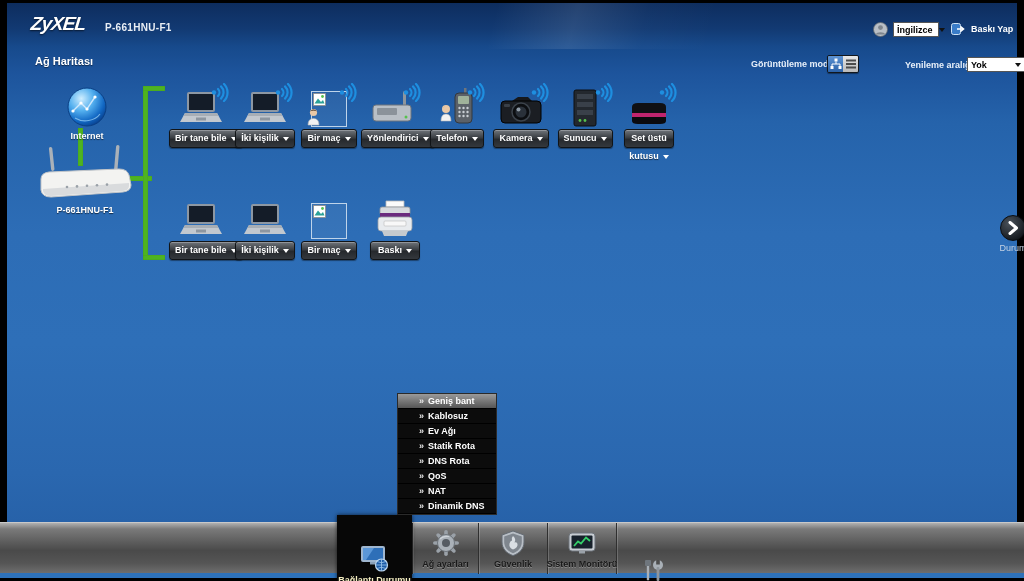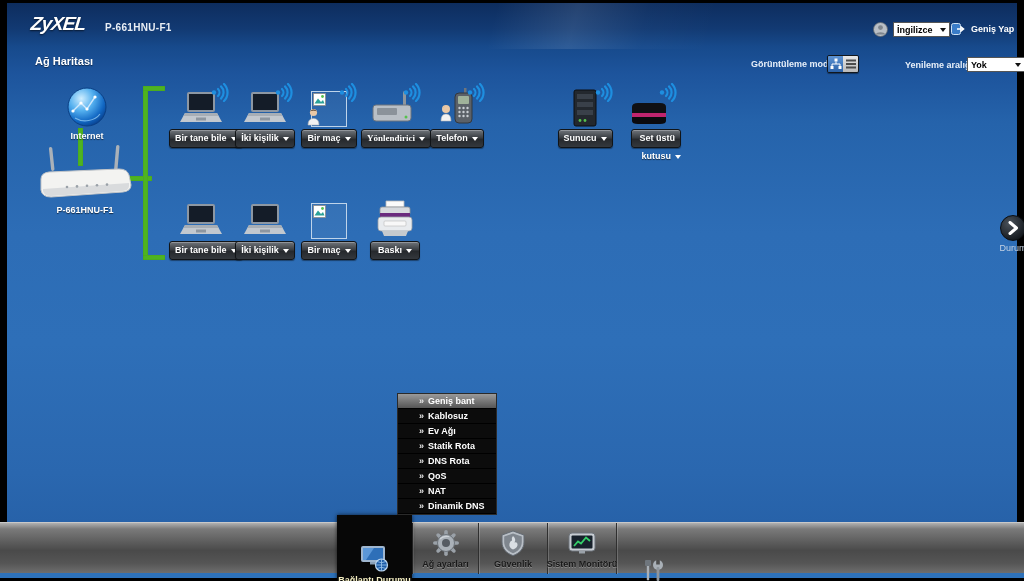--- a/index.html
+++ b/index.html
@@ -21,21 +21,21 @@
   .page-title { position:absolute; left:28px; top:52px; color:#fff; font-size:11px; font-weight:bold; text-shadow:0 1px 1px rgba(0,0,0,.5); }
 
   
   .lang-wrap { position:absolute; left:866px; top:19px; display:flex; align-items:center; }
   .sel {
     display:flex; align-items:center; justify-content:space-between;
     background:#fff; border:1px solid #555; height:15px; font-size:9px; color:#000;
     padding:0 3px; font-weight:bold;
   }
   .sel .sel-arrow { width:0;height:0;border-left:3px solid transparent;border-right:3px solid transparent;border-top:4px solid #111; margin-left:6px; }
-  .lang-sel { width:57px; margin-left:5px; }
+  .lang-sel { width:46px; margin-left:5px; }
   .logout-wrap { position:absolute; left:944px; top:20px; display:flex; align-items:center; cursor:pointer; }
   .logout-label { color:#fff; font-size:9px; font-weight:bold; margin-left:6px; }
 
   
   .vm-label { position:absolute; left:744px; top:56px; color:#e8f0fa; font-size:9px; font-weight:bold; }
   .vm-group { position:absolute; left:820px; top:52px; width:32px; height:18px; border:1px solid #12171d; border-radius:2px; display:flex; overflow:hidden; box-shadow:0 1px 1px rgba(0,0,0,.4); }
   .vm-btn { width:16px; height:100%; display:flex; align-items:center; justify-content:center; }
   .vm-btn.active { background:linear-gradient(#5d93d3,#2c62a8); }
   .vm-btn.inactive { background:linear-gradient(#e8e8e8,#b9b9b9); }
   .rf-label { position:absolute; left:898px; top:57px; color:#e8f0fa; font-size:9px; font-weight:bold; }
@@ -112,21 +112,21 @@
       <div class="sel lang-sel">
         <span>İngilizce</span>
         <span class="sel-arrow"></span>
       </div>
     </div>
     <div class="logout-wrap">
       <svg width="14" height="12" viewBox="0 0 14 12">
         <rect x="0.5" y="0.5" width="9" height="11" rx="2" fill="#3a7cc8" stroke="#cfe2f5" stroke-width="1"></rect>
         <path d="M6 6 h6 M9.5 3.5 L12.5 6 L9.5 8.5" stroke="#fff" stroke-width="1.6" fill="none"></path>
       </svg>
-      <span class="logout-label">Geniş Yap</span>
+      <span class="logout-label">Baskı Yap</span>
     </div>
 
     <div class="page-title">Ağ Haritası</div>
     <div class="vm-label">Görüntüleme modu:</div>
     <div class="vm-group">
       <div class="vm-btn active">
         <svg width="12" height="12" viewBox="0 0 12 12">
           <rect x="4.5" y="0.5" width="3" height="3" fill="#fff"></rect>
           <rect x="0.5" y="8" width="3" height="3" fill="#fff"></rect>
           <rect x="8.5" y="8" width="3" height="3" fill="#fff"></rect>
@@ -244,21 +244,21 @@
         <svg class="wifi" width="20" height="19" viewBox="0 0 20 19">
           <circle cx="3" cy="9.5" r="2.2" fill="#1e8fe0"></circle>
           <path d="M7 6 A5 5 0 0 1 7 13" stroke="#1e8fe0" stroke-width="2.2" fill="none" stroke-linecap="round"></path>
           <path d="M10 3.4 A8.5 8.5 0 0 1 10 15.6" stroke="#1e8fe0" stroke-width="2.2" fill="none" stroke-linecap="round"></path>
           <path d="M13 1 A12 12 0 0 1 13 18" stroke="#1e8fe0" stroke-width="2.2" fill="none" stroke-linecap="round"></path>
         </svg>
       </div>
       <div class="dev-btn"><span>Bir maç</span><span class="caret"></span></div>
     </div>
 
-    <div class="slot" style="left:354px; top:82px;font-family:Liberation Serif, serif;">
+    <div class="slot" style="left:354px; top:82px;">
       <div class="dev-icon">
         <svg width="46" height="38" viewBox="0 0 46 38">
           <rect x="33" y="2" width="3" height="16" rx="1.5" fill="#8f969d"></rect>
           <rect x="3" y="16" width="38" height="16" rx="3" fill="#b9bfc6" stroke="#6e757c" stroke-width="1"></rect>
           <rect x="7" y="19" width="20" height="7" rx="1" fill="#8b929a"></rect>
           <circle cx="36" cy="28" r="1.5" fill="#56c14e"></circle>
         </svg>
         <svg class="wifi" width="20" height="19" viewBox="0 0 20 19">
           <circle cx="3" cy="9.5" r="2.2" fill="#1e8fe0"></circle>
           <path d="M7 6 A5 5 0 0 1 7 13" stroke="#1e8fe0" stroke-width="2.2" fill="none" stroke-linecap="round"></path>
@@ -291,20 +291,39 @@
         <svg class="wifi" width="20" height="19" viewBox="0 0 20 19">
           <circle cx="3" cy="9.5" r="2.2" fill="#1e8fe0"></circle>
           <path d="M7 6 A5 5 0 0 1 7 13" stroke="#1e8fe0" stroke-width="2.2" fill="none" stroke-linecap="round"></path>
           <path d="M10 3.4 A8.5 8.5 0 0 1 10 15.6" stroke="#1e8fe0" stroke-width="2.2" fill="none" stroke-linecap="round"></path>
           <path d="M13 1 A12 12 0 0 1 13 18" stroke="#1e8fe0" stroke-width="2.2" fill="none" stroke-linecap="round"></path>
         </svg>
       </div>
       <div class="dev-btn"><span>Telefon</span><span class="caret"></span></div>
     </div>
 
+    <div class="slot" style="left:482px; top:82px;">
+      <div class="dev-icon">
+        <svg width="46" height="32" viewBox="0 0 46 32">
+          <path d="M14 6 L20 2 L30 2 L34 6 Z" fill="#16181c"></path>
+          <rect x="3" y="6" width="40" height="22" rx="4" fill="#1b1e23" stroke="#000" stroke-width="1"></rect>
+          <circle cx="23" cy="17" r="9" fill="#0c0e11" stroke="#3c434b" stroke-width="1.5"></circle>
+          <circle cx="23" cy="17" r="5.5" fill="#2a313a"></circle>
+          <circle cx="20.5" cy="14.5" r="2" fill="#aab6c2" opacity=".8"></circle>
+          <rect x="6" y="9" width="6" height="3" rx="1" fill="#394049"></rect>
+        </svg>
+        <svg class="wifi" width="20" height="19" viewBox="0 0 20 19">
+          <circle cx="3" cy="9.5" r="2.2" fill="#1e8fe0"></circle>
+          <path d="M7 6 A5 5 0 0 1 7 13" stroke="#1e8fe0" stroke-width="2.2" fill="none" stroke-linecap="round"></path>
+          <path d="M10 3.4 A8.5 8.5 0 0 1 10 15.6" stroke="#1e8fe0" stroke-width="2.2" fill="none" stroke-linecap="round"></path>
+          <path d="M13 1 A12 12 0 0 1 13 18" stroke="#1e8fe0" stroke-width="2.2" fill="none" stroke-linecap="round"></path>
+        </svg>
+      </div>
+      <div class="dev-btn"><span>Kamera</span><span class="caret"></span></div>
+    </div>
 
     <div class="slot" style="left:546px; top:82px;">
       <div class="dev-icon">
         <svg width="30" height="38" viewBox="0 0 30 38">
           <rect x="4" y="1" width="22" height="36" rx="2" fill="#23282e" stroke="#0c0f12" stroke-width="1"></rect>
           <rect x="7" y="5" width="16" height="5" fill="#394049"></rect>
           <rect x="7" y="13" width="16" height="5" fill="#394049"></rect>
           <rect x="7" y="21" width="16" height="5" fill="#394049"></rect>
           <circle cx="10" cy="31.5" r="1.4" fill="#56c14e"></circle>
           <circle cx="15" cy="31.5" r="1.4" fill="#56c14e"></circle>
@@ -312,21 +331,21 @@
         <svg class="wifi" width="20" height="19" viewBox="0 0 20 19">
           <circle cx="3" cy="9.5" r="2.2" fill="#1e8fe0"></circle>
           <path d="M7 6 A5 5 0 0 1 7 13" stroke="#1e8fe0" stroke-width="2.2" fill="none" stroke-linecap="round"></path>
           <path d="M10 3.4 A8.5 8.5 0 0 1 10 15.6" stroke="#1e8fe0" stroke-width="2.2" fill="none" stroke-linecap="round"></path>
           <path d="M13 1 A12 12 0 0 1 13 18" stroke="#1e8fe0" stroke-width="2.2" fill="none" stroke-linecap="round"></path>
         </svg>
       </div>
       <div class="dev-btn"><span>Sunucu</span><span class="caret"></span></div>
     </div>
 
-    <div class="slot" style="left:610px; top:82px;text-align:right;">
+    <div class="slot" style="left:610px; top:82px;">
       <div class="dev-icon">
         <svg width="46" height="30" viewBox="0 0 46 30">
           <path d="M6 10 Q6 6 12 6 L34 6 Q40 6 40 10 L40 16 L6 16 Z" fill="#101014"></path>
           <rect x="6" y="16" width="34" height="4" fill="#c0246e"></rect>
           <path d="M6 20 L40 20 L40 24 Q40 27 34 27 L12 27 Q6 27 6 24 Z" fill="#0a0a0e"></path>
         </svg>
         <svg class="wifi" width="20" height="19" viewBox="0 0 20 19">
           <circle cx="3" cy="9.5" r="2.2" fill="#1e8fe0"></circle>
           <path d="M7 6 A5 5 0 0 1 7 13" stroke="#1e8fe0" stroke-width="2.2" fill="none" stroke-linecap="round"></path>
           <path d="M10 3.4 A8.5 8.5 0 0 1 10 15.6" stroke="#1e8fe0" stroke-width="2.2" fill="none" stroke-linecap="round"></path>

